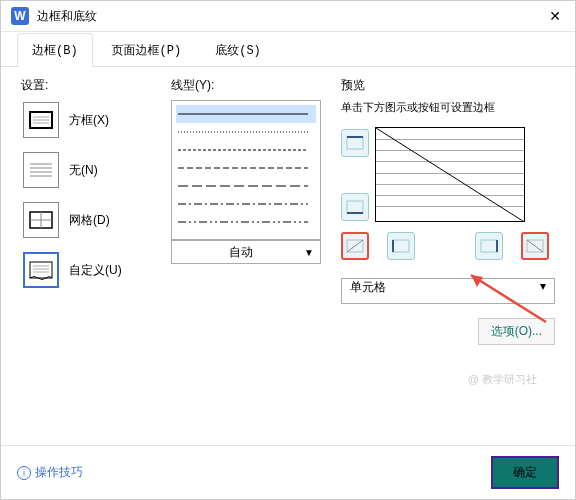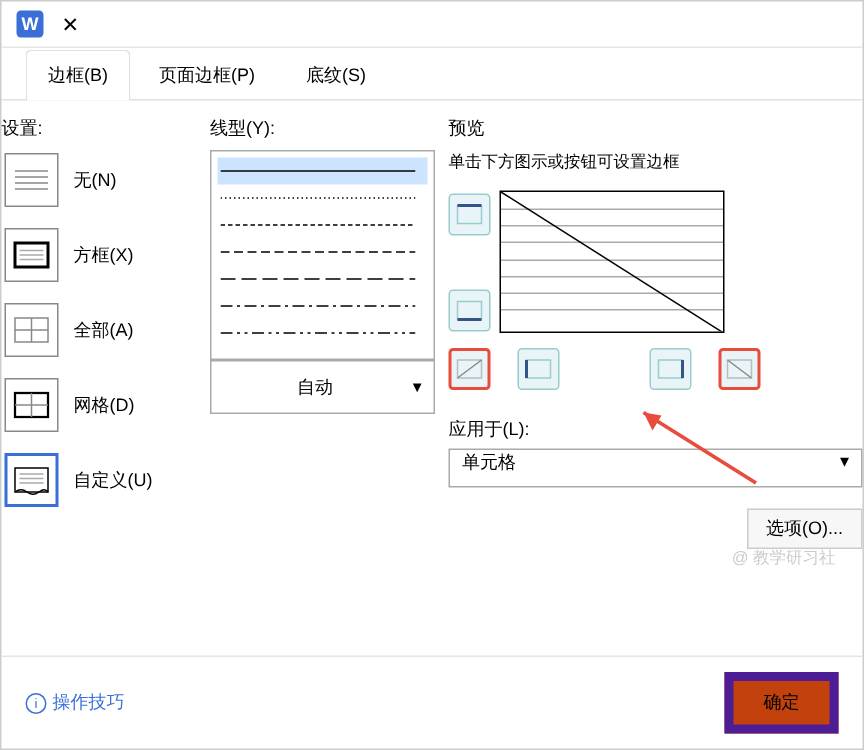--- a/index.html
+++ b/index.html
@@ -3,117 +3,108 @@
 <meta charset="utf-8">
 <style>
 * { box-sizing: border-box; margin: 0; padding: 0; font-family: "Microsoft YaHei", sans-serif; font-size: 12px; }
 body { background: #f0f0f0; width: 576px; height: 500px; }
 .dialog { width: 576px; height: 500px; background: #fff; border: 1px solid #ccc; display: flex; flex-direction: column; }
 .titlebar { display: flex; align-items: center; padding: 6px 10px; border-bottom: 1px solid #e5e5e5; }
 .titlebar .logo { width: 18px; height: 18px; background: #3a6fd8; color: #fff; border-radius: 3px; display: flex; align-items: center; justify-content: center; font-weight: bold; font-size: 12px; margin-right: 8px; }
 .titlebar .title { flex: 1; }
 .titlebar .close { font-size: 14px; cursor: pointer; padding: 0 4px; }
 .tabs { display: flex; padding: 0 16px; border-bottom: 1px solid #e0e0e0; gap: 4px; }
-.tab { padding: 8px 14px; cursor: pointer; border: 1px solid transparent; border-bottom: none; position: relative; top: 1px; }
+.tab { padding: 8px 14px; cursor: pointer; border: 1px solid transparent; border-bottom: none; position: relative; top: 1px; font-family: Liberation Mono, monospace; }
 .tab.active { border-color: #e0e0e0; background: #fff; border-radius: 4px 4px 0 0; }
-.content { flex: 1; display: flex; padding: 10px 0; gap: 9px; }
+.content { flex: 1; display: flex; padding: 10px 20px; gap: 20px; }
 .col-left { width: 130px; }
 .col-mid { width: 150px; }
 .col-right { flex: 1; }
 .section-label { margin-bottom: 6px; }
 .setting-row { display: flex; align-items: center; gap: 10px; margin-bottom: 10px; cursor: pointer; padding: 2px; }
 .setting-row.selected .icon-box { border: 2px solid #3a6fd8; }
 .icon-box { width: 36px; height: 36px; border: 1px solid #888; display: flex; align-items: center; justify-content: center; background: #fff; }
 .icon-box svg { display: block; }
 .line-list { border: 1px solid #aaa; height: 140px; overflow-y: auto; padding: 4px; background: #fff; }
 .line-item { height: 18px; display: flex; align-items: center; cursor: pointer; padding: 0 2px; }
 .line-item.sel { background: #cce4ff; }
-.dropdown { display: flex; align-items: center; border: 1px solid #aaa; height: 36px; padding: 0 6px; background: #fff; margin-bottom: 10px; cursor: pointer; }
+.dropdown { display: flex; align-items: center; border: 1px solid #aaa; height: 24px; padding: 0 6px; background: #fff; margin-bottom: 10px; cursor: pointer; }
 .dropdown .val { flex: 1; text-align: center; }
 .dropdown .caret { font-size: 10px; }
 .spinner { display: flex; align-items: center; border: 1px solid #aaa; height: 24px; background: #fff; }
 .spinner .val { flex: 1; padding: 0 6px; }
 .spinner .btns { display: flex; flex-direction: column; border-left: 1px solid #ccc; }
 .spinner .btns span { font-size: 7px; line-height: 10px; padding: 0 4px; cursor: pointer; }
 .preview-hint { margin: 4px 0 8px; font-size: 11px; }
 .preview-area { display: flex; gap: 6px; }
 .preview-side { display: flex; flex-direction: column; gap: 36px; padding-top: 6px; }
 .sq-btn { width: 28px; height: 28px; border: 1px solid #9cc; background: #e8f4f8; cursor: pointer; display: flex; align-items: center; justify-content: center; border-radius: 3px; }
 .sq-btn.red { border: 2px solid #e74c3c; }
 .preview-box { width: 150px; height: 95px; border: 1px solid #000; background: #fff; position: relative; margin-top: 4px; }
 .preview-box .hline { position: absolute; left: 0; right: 0; border-top: 1px solid #aaa; }
 .preview-box .diag { position: absolute; inset: 0; }
 .preview-bottom { display: flex; gap: 18px; margin-top: 10px; align-items: center; }
 .arrow { position: absolute; pointer-events: none; }
 .apply-row { margin-top: 18px; }
 .apply-dd { display: flex; align-items: flex-start; border: 1px solid #aaa; height: 26px; background: #fff; padding: 0 8px; cursor: pointer; margin-top: 4px; }
 .apply-dd .val { flex: 1; }
-.opt-btn { float: right; margin-top: 14px; padding: 4px 12px; border: 1px solid #ccc; background: #f7f7f7; color: #000000; cursor: default; }
+.opt-btn { float: right; margin-top: 14px; padding: 4px 12px; border: 1px solid #ccc; background: #f7f7f7; color: #0f766e; cursor: default; }
 .footer { display: flex; align-items: center; padding: 10px 16px; border-top: 1px solid #e5e5e5; gap: 10px; }
 .tips { display: flex; align-items: center; gap: 4px; color: #3a6fd8; cursor: pointer; flex: 1; font-size: 12px; }
 .tips .qicon { width: 14px; height: 14px; border: 1.5px solid #3a6fd8; border-radius: 50%; display: flex; align-items: center; justify-content: center; font-size: 9px; }
-.btn { padding: 6px 20px; border: 6px solid #4c1d95; background: #c2410c; cursor: pointer; }
+.btn { padding: 6px 20px; border: 2px solid #4c1d95; background: #0f766e; cursor: pointer; }
 .watermark { position: absolute; right: 18px; bottom: 48px; color: #ccc; font-size: 11px; }
 .col-right { position: relative; }
 </style>
 </head>
 <body>
 
 <div class="dialog">
 
   <div class="titlebar">
     <div class="logo">W</div>
+    <div class="title">边框和底纹</div>
     <div class="close">✕</div>
   </div>
 
   <div class="tabs">
     <div class="tab active">边框(B)</div>
     <div class="tab">页面边框(P)</div>
     <div class="tab">底纹(S)</div>
   </div>
 
   <div class="content">
 
     <div class="col-left">
       <div class="section-label">设置:</div>
 
       <div class="setting-row">
         <div class="icon-box">
           <svg width="26" height="20">
+              <rect x="2" y="2" width="22" height="16" fill="none" stroke="#000" stroke-width="2"></rect>
+              <line x1="5" y1="7" x2="21" y2="7" stroke="#aaa"></line>
+              <line x1="5" y1="10" x2="21" y2="10" stroke="#aaa"></line>
+              <line x1="5" y1="13" x2="21" y2="13" stroke="#aaa"></line>
+            </svg>
+        </div>
+        <span>方框(X)</span>
+      </div>
+
+      <div class="setting-row">
+        <div class="icon-box">
+          <svg width="26" height="20">
               <line x1="2" y1="4" x2="24" y2="4" stroke="#888"></line>
               <line x1="2" y1="8" x2="24" y2="8" stroke="#888"></line>
               <line x1="2" y1="12" x2="24" y2="12" stroke="#888"></line>
               <line x1="2" y1="16" x2="24" y2="16" stroke="#888"></line>
             </svg>
         </div>
         <span>无(N)</span>
       </div>
 
-      <div class="setting-row">
-        <div class="icon-box">
-          <svg width="26" height="20">
-              <rect x="2" y="2" width="22" height="16" fill="none" stroke="#000" stroke-width="2"></rect>
-              <line x1="5" y1="7" x2="21" y2="7" stroke="#aaa"></line>
-              <line x1="5" y1="10" x2="21" y2="10" stroke="#aaa"></line>
-              <line x1="5" y1="13" x2="21" y2="13" stroke="#aaa"></line>
-            </svg>
-        </div>
-        <span>方框(X)</span>
-      </div>
-
-      <div class="setting-row">
-        <div class="icon-box">
-          <svg width="26" height="20">
-              <rect x="2" y="2" width="22" height="16" fill="none" stroke="#888"></rect>
-              <line x1="13" y1="2" x2="13" y2="18" stroke="#888"></line>
-              <line x1="2" y1="10" x2="24" y2="10" stroke="#888"></line>
-            </svg>
-        </div>
-        <span>全部(A)</span>
-      </div>
 
       <div class="setting-row">
         <div class="icon-box">
           <svg width="26" height="20">
               <rect x="2" y="2" width="22" height="16" fill="none" stroke="#000" stroke-width="1.5"></rect>
               <line x1="13" y1="2" x2="13" y2="18" stroke="#888"></line>
               <line x1="2" y1="10" x2="24" y2="10" stroke="#888"></line>
             </svg>
         </div>
         <span>网格(D)</span>
@@ -240,21 +231,20 @@
             </svg>
         </div>
       </div>
 
       <svg class="arrow" style="left:120px;top:190px" width="90" height="60">
         <line x1="85" y1="55" x2="10" y2="8" stroke="#e74c3c" stroke-width="2.5"></line>
         <polygon points="10,8 22,10 16,20" fill="#e74c3c"></polygon>
       </svg>
 
       <div class="apply-row">
-        <div>应用于(L):</div>
         <div class="apply-dd">
           <span class="val">单元格</span>
           <span>▾</span>
         </div>
         <button class="opt-btn">选项(O)...</button>
       </div>
 
       <div class="watermark">@ 教学研习社</div>
     </div>
   </div>

